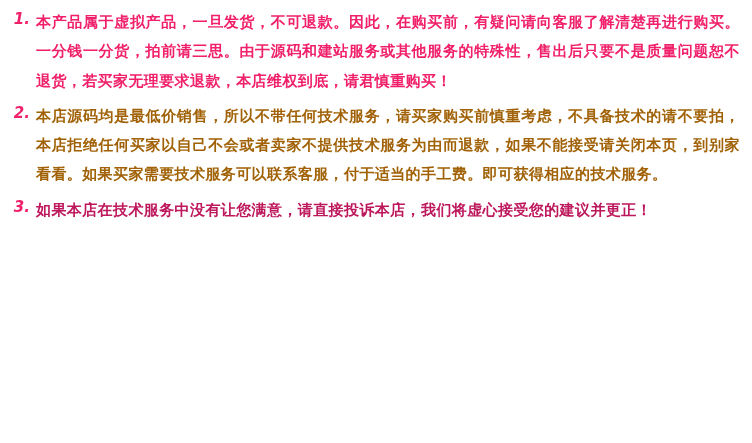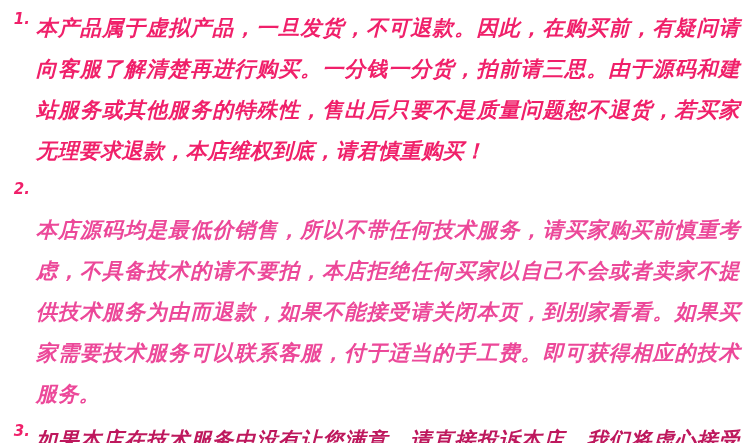--- a/index.html
+++ b/index.html
@@ -42,31 +42,30 @@
     font-style: italic;
     width: 24px;
     flex: 0 0 24px;
     text-align: right;
     padding-right: 6px;
     padding-top: 2px;
     box-sizing: border-box;
   }
   .body-text {
     flex: 1 1 auto;
-    font-size: 21px;
+    font-size: 15px;
     font-weight: bold;
-    font-style: italic;
     line-height: 1.95;
     text-align: justify;
     text-justify: inter-ideograph;
     letter-spacing: 0.4px;
     color: #f0206a;
   }
   .item-1 .body-text { color: #f0206a; }
-  .item-2 .body-text { color: #ec4899; margin-top: 32px; }
+  .item-2 .body-text { color: #a16207; }
   .item-3 .body-text { color: #be185d; }
 </style>
 </head>
 <body>
 
 <div class="page">
 
 
   <div class="item item-1">
     <div class="marker">1.</div>

